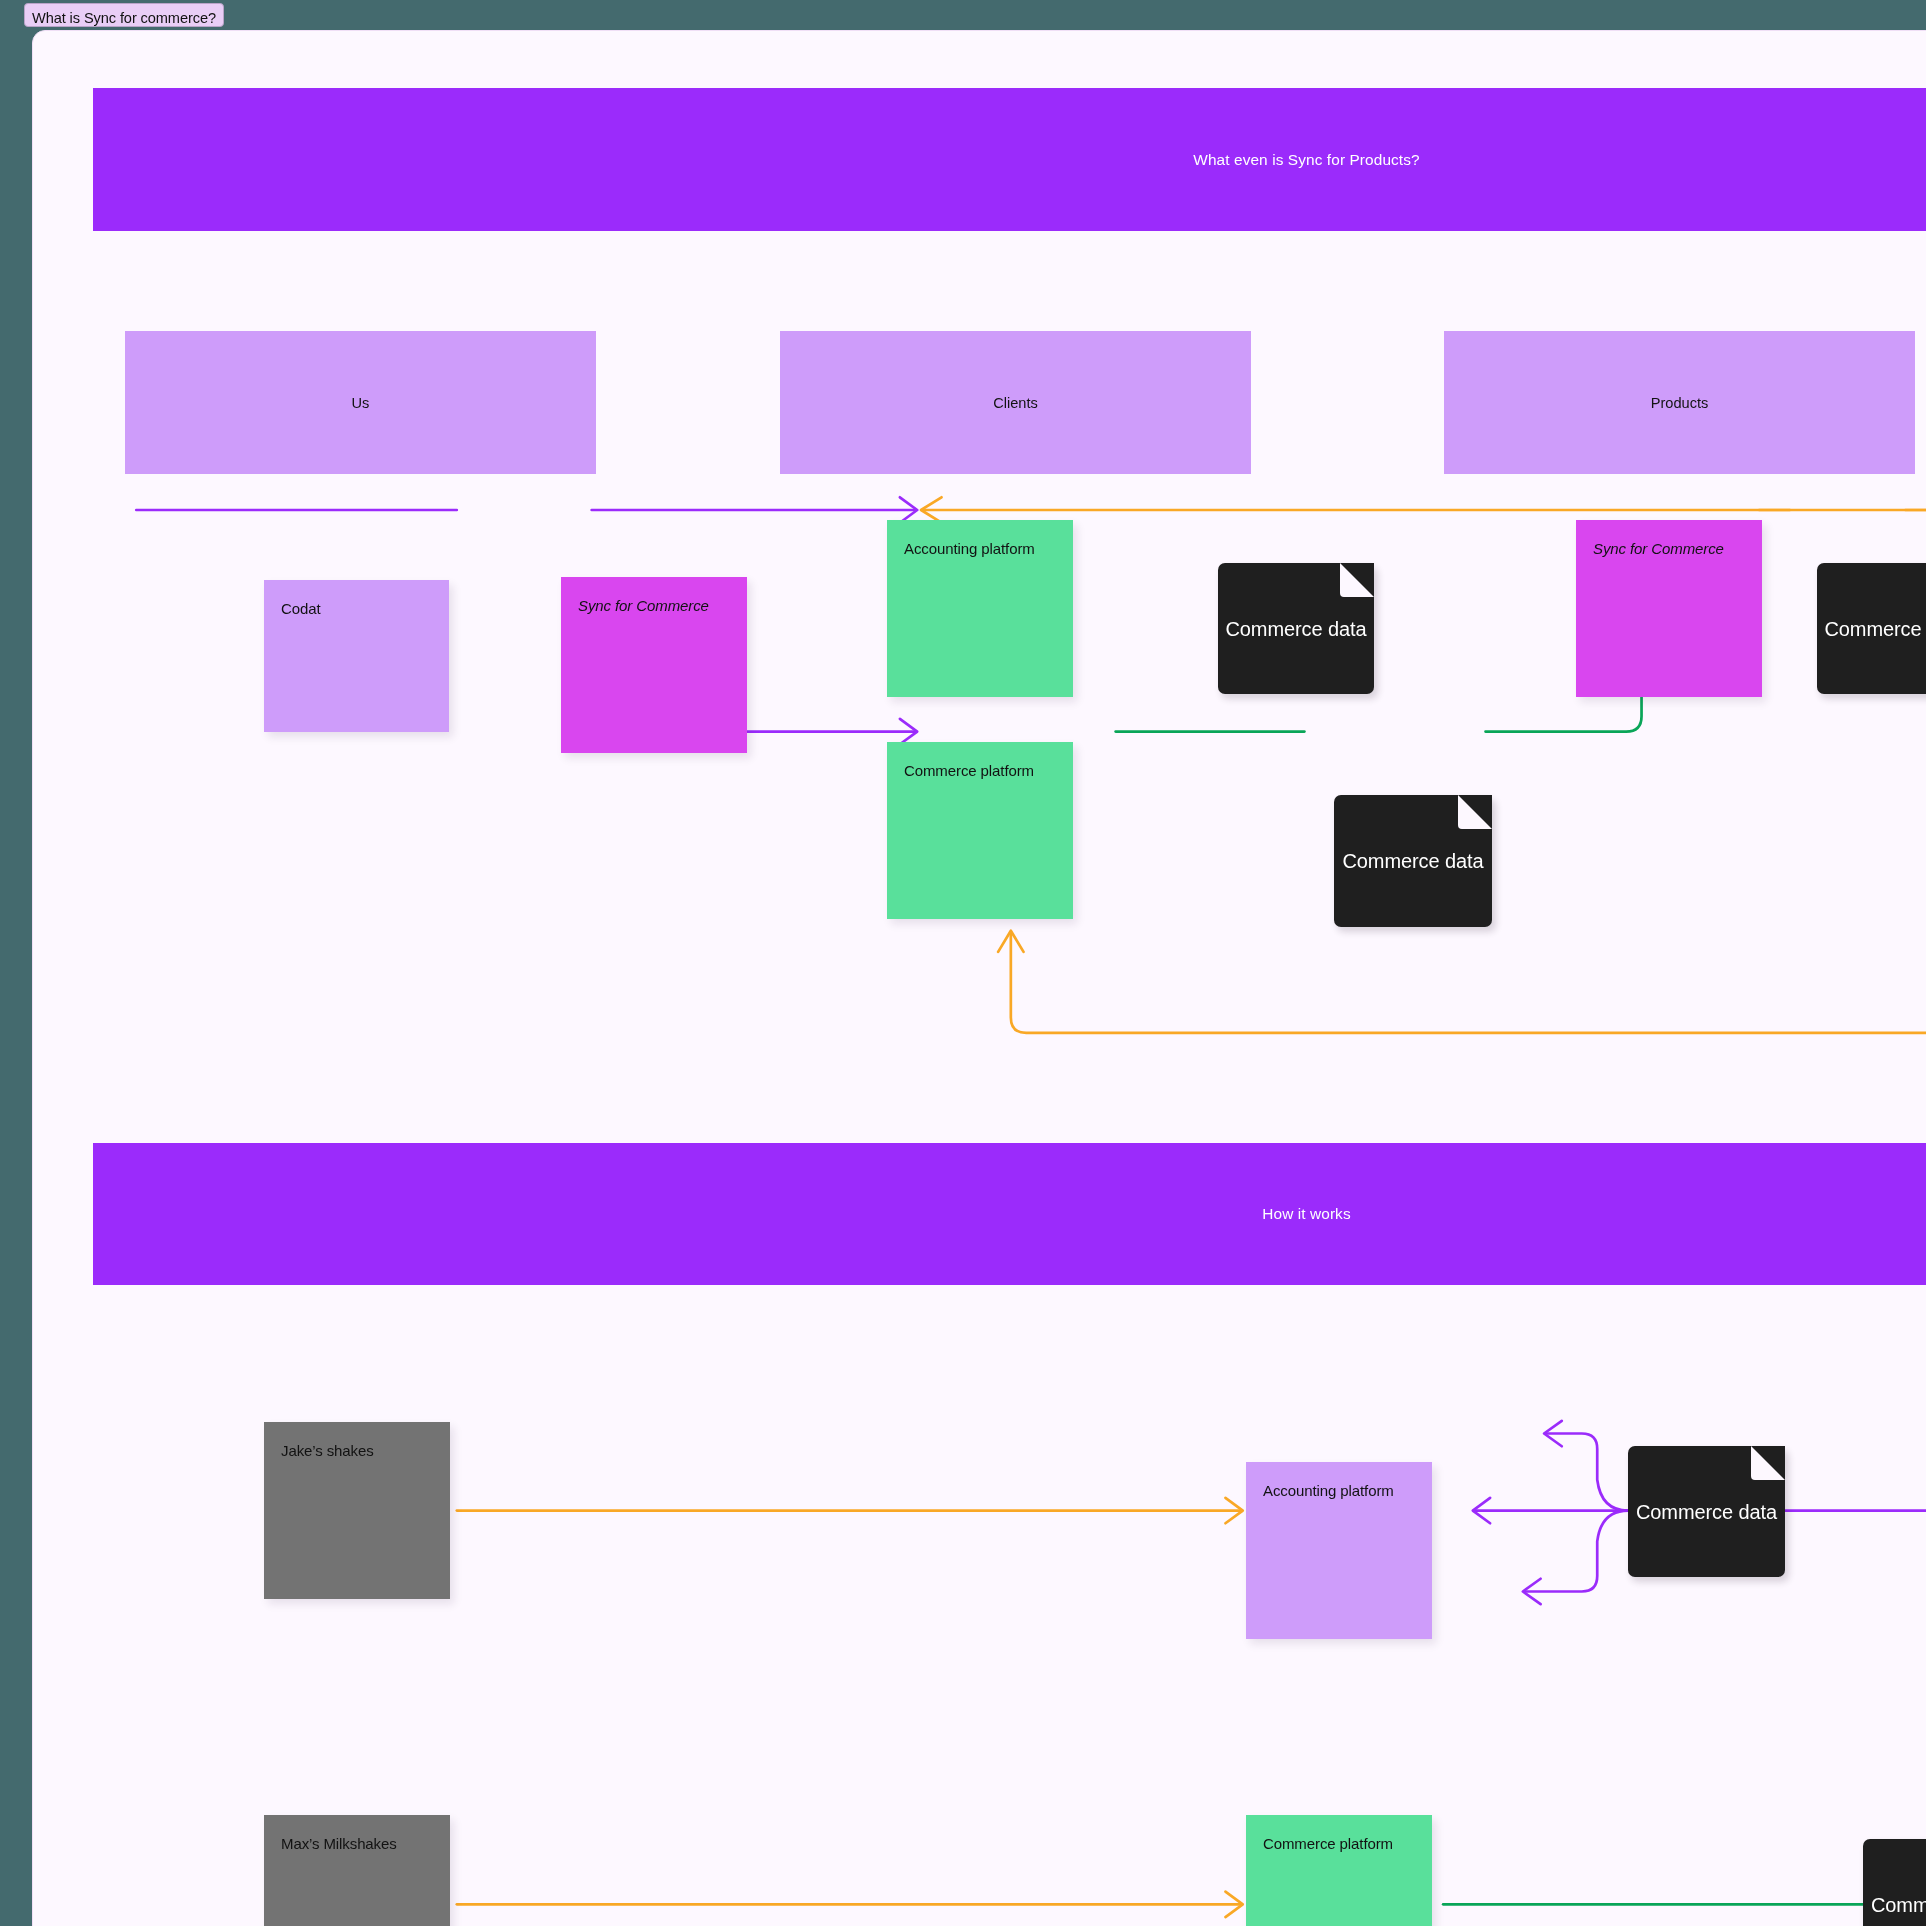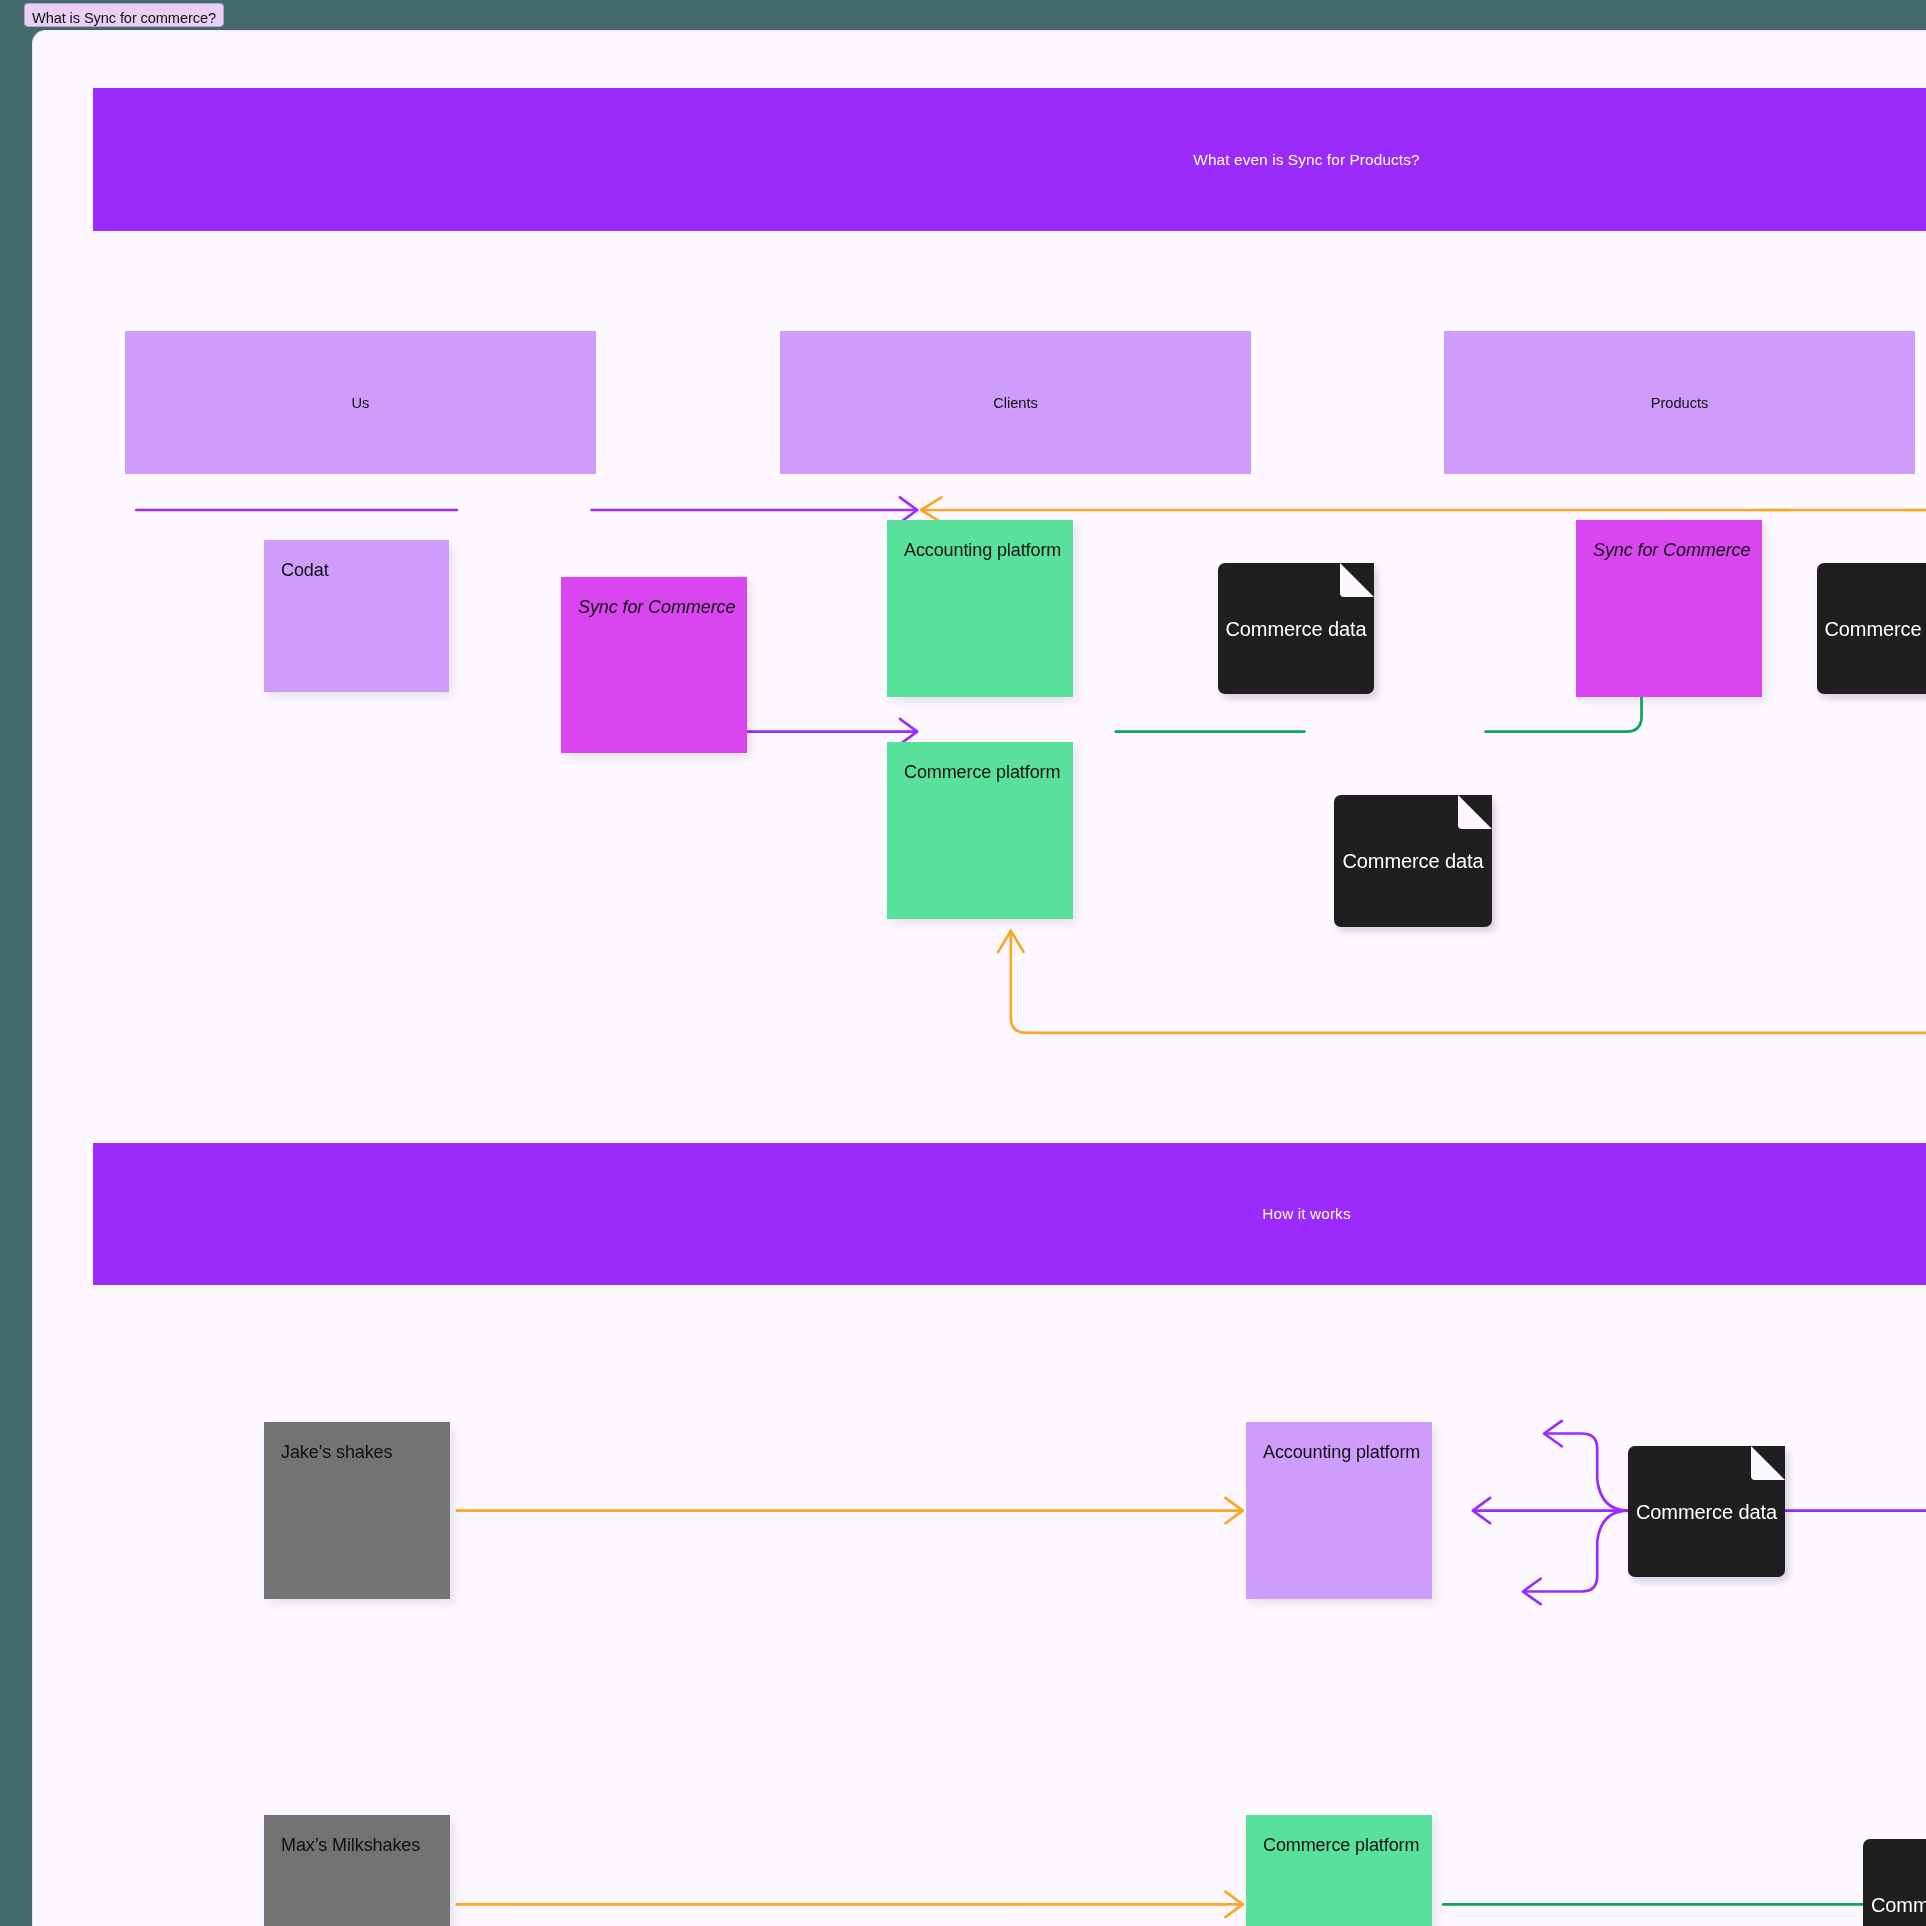--- a/index.html
+++ b/index.html
@@ -69,29 +69,30 @@
 
   
   .card {
     position: absolute;
     box-shadow: 3.9px 5.4px 8.5px rgba(40,20,60,.10);
     display: block;
   }
   .card .label {
     position: absolute;
     left: 17px; top: 20px;
-    font-size: 18px;
+    font-size: 15px;
     color: #121212;
     white-space: nowrap;
     letter-spacing: -0.1px;
   }
   .card.lav {
     background: #ce9cfa;
     background-image: radial-gradient(#b481e0 0.4px, transparent 0.5px);
     background-size: 3.5px 3.5px;
+    margin-top: 40px;
   }
   .card.pink  { background: #d946ef; font-style: italic; }
   .card.green { background: #59e09b; }
   .card.orange{ background: #737373; padding-left: 28px; }
 
   
   .doc {
     position: absolute;
     background: #1f1f1f;
     border-radius: 7px;

